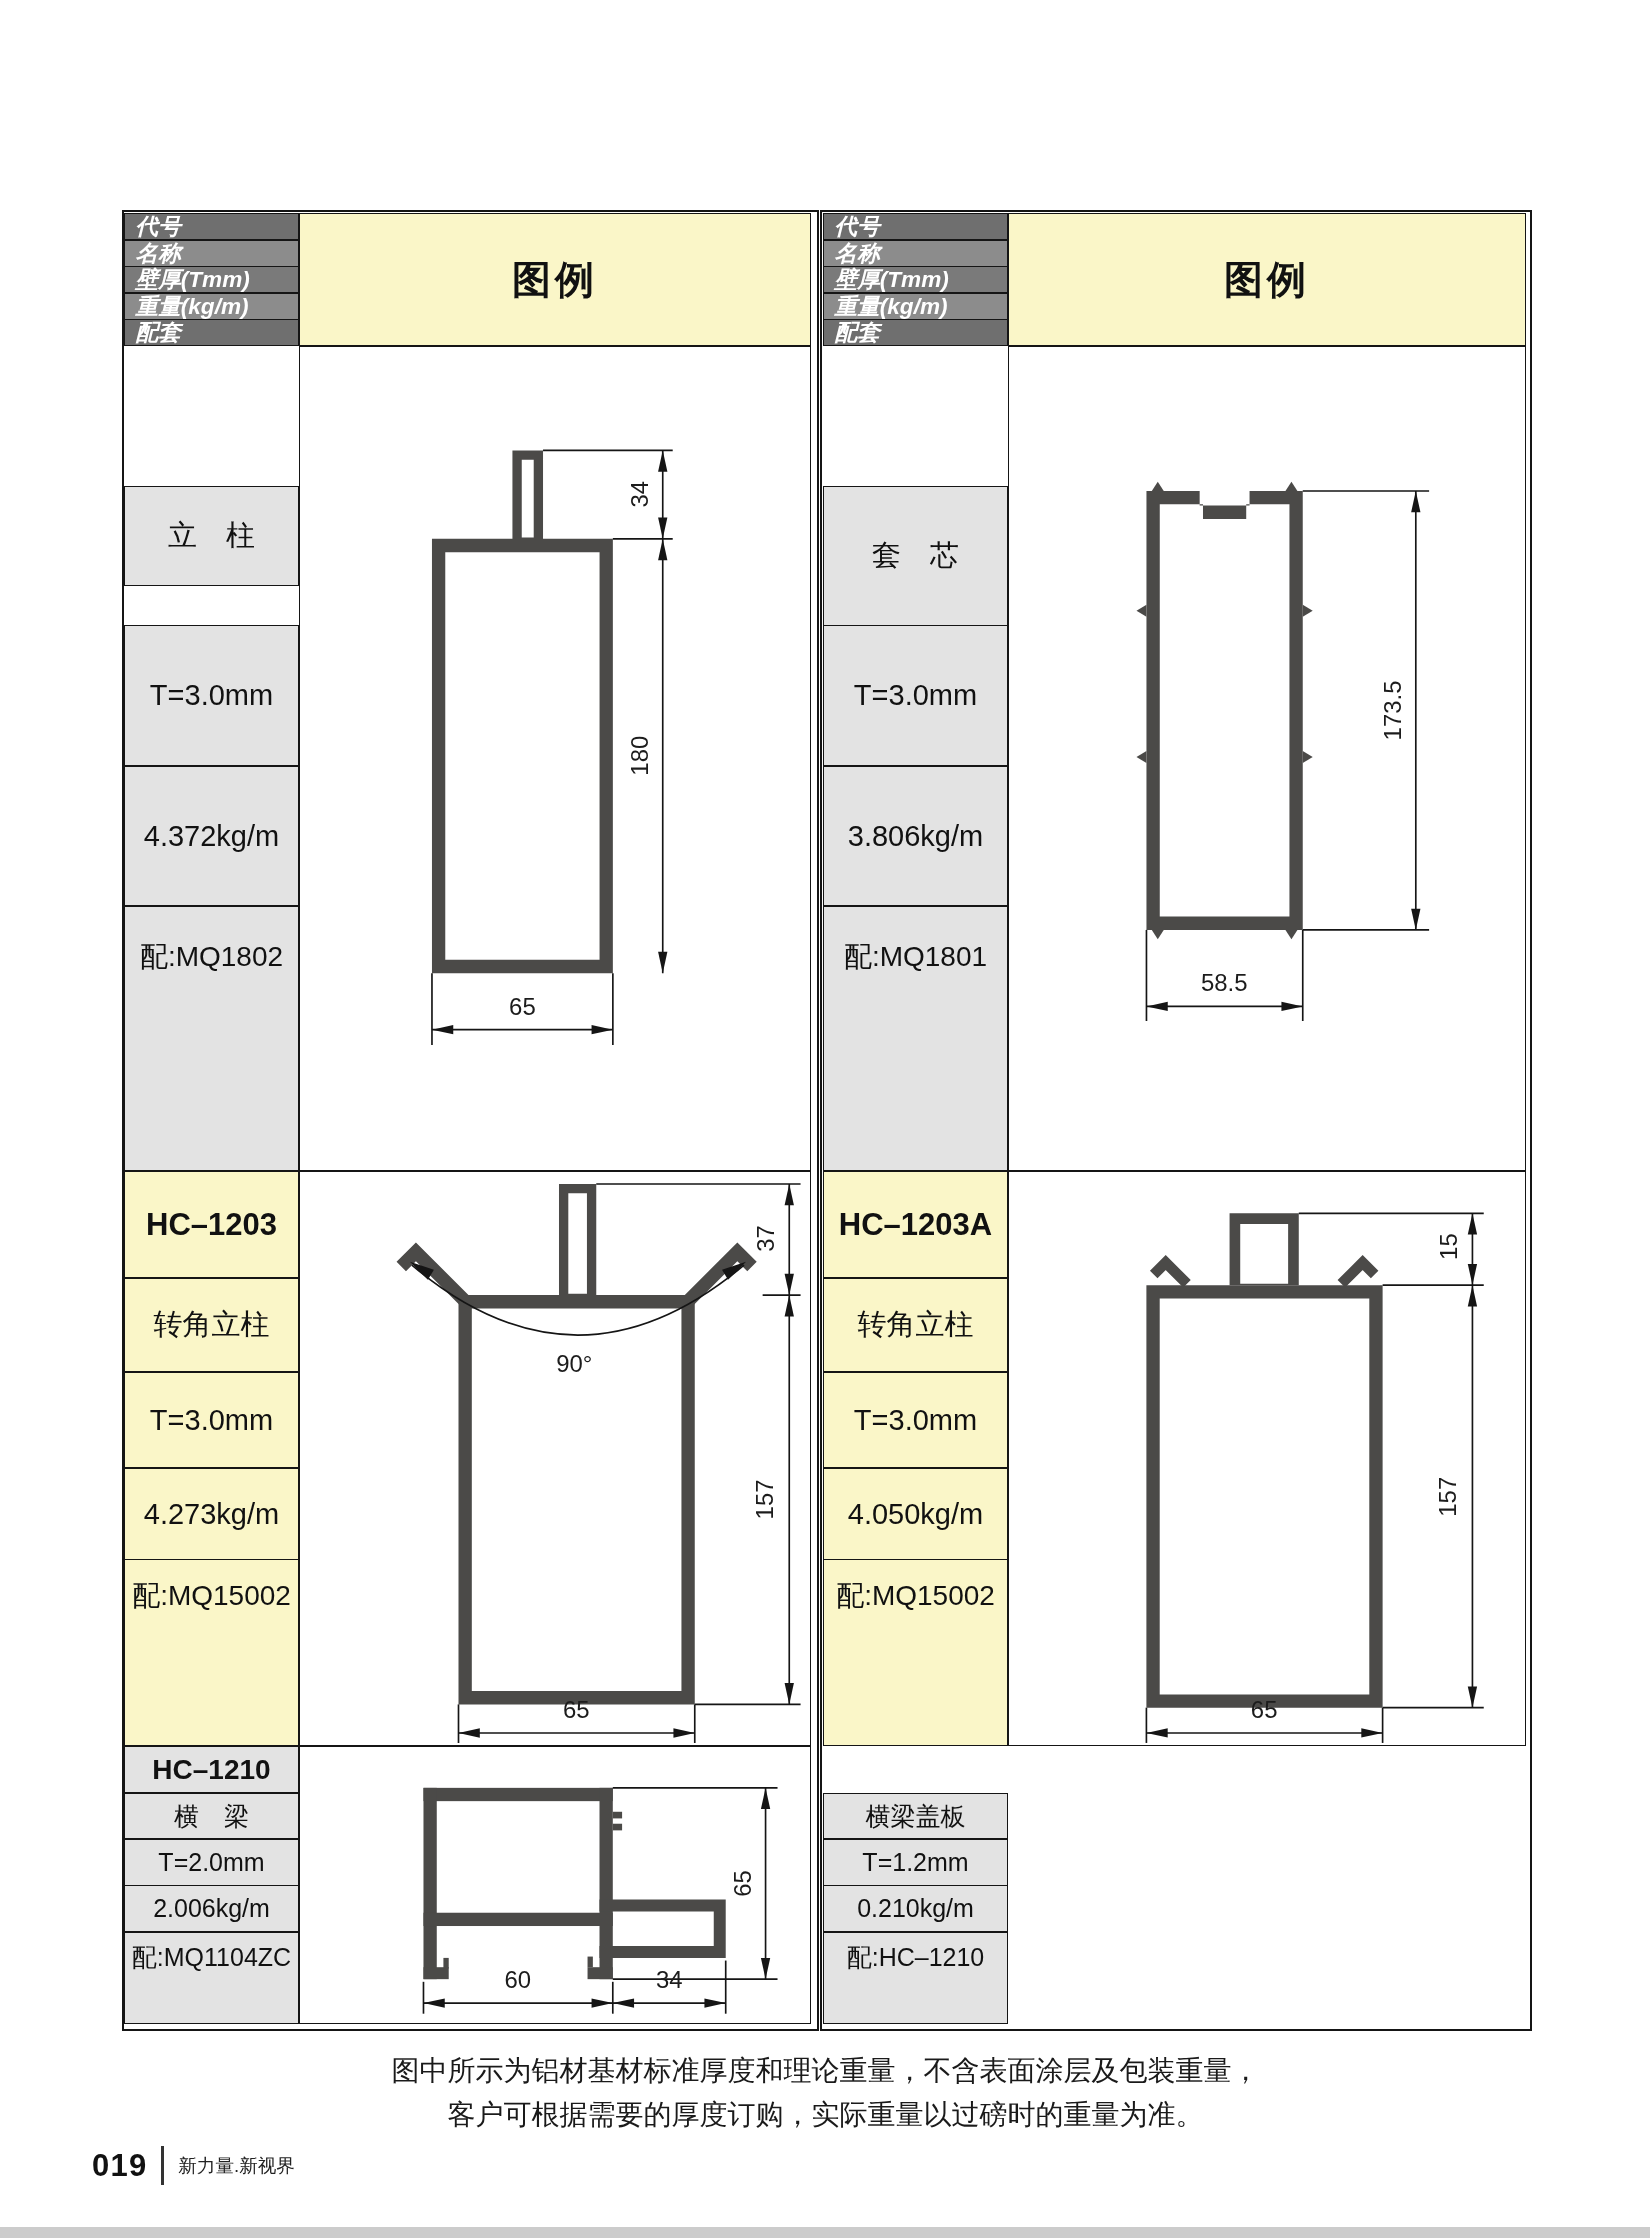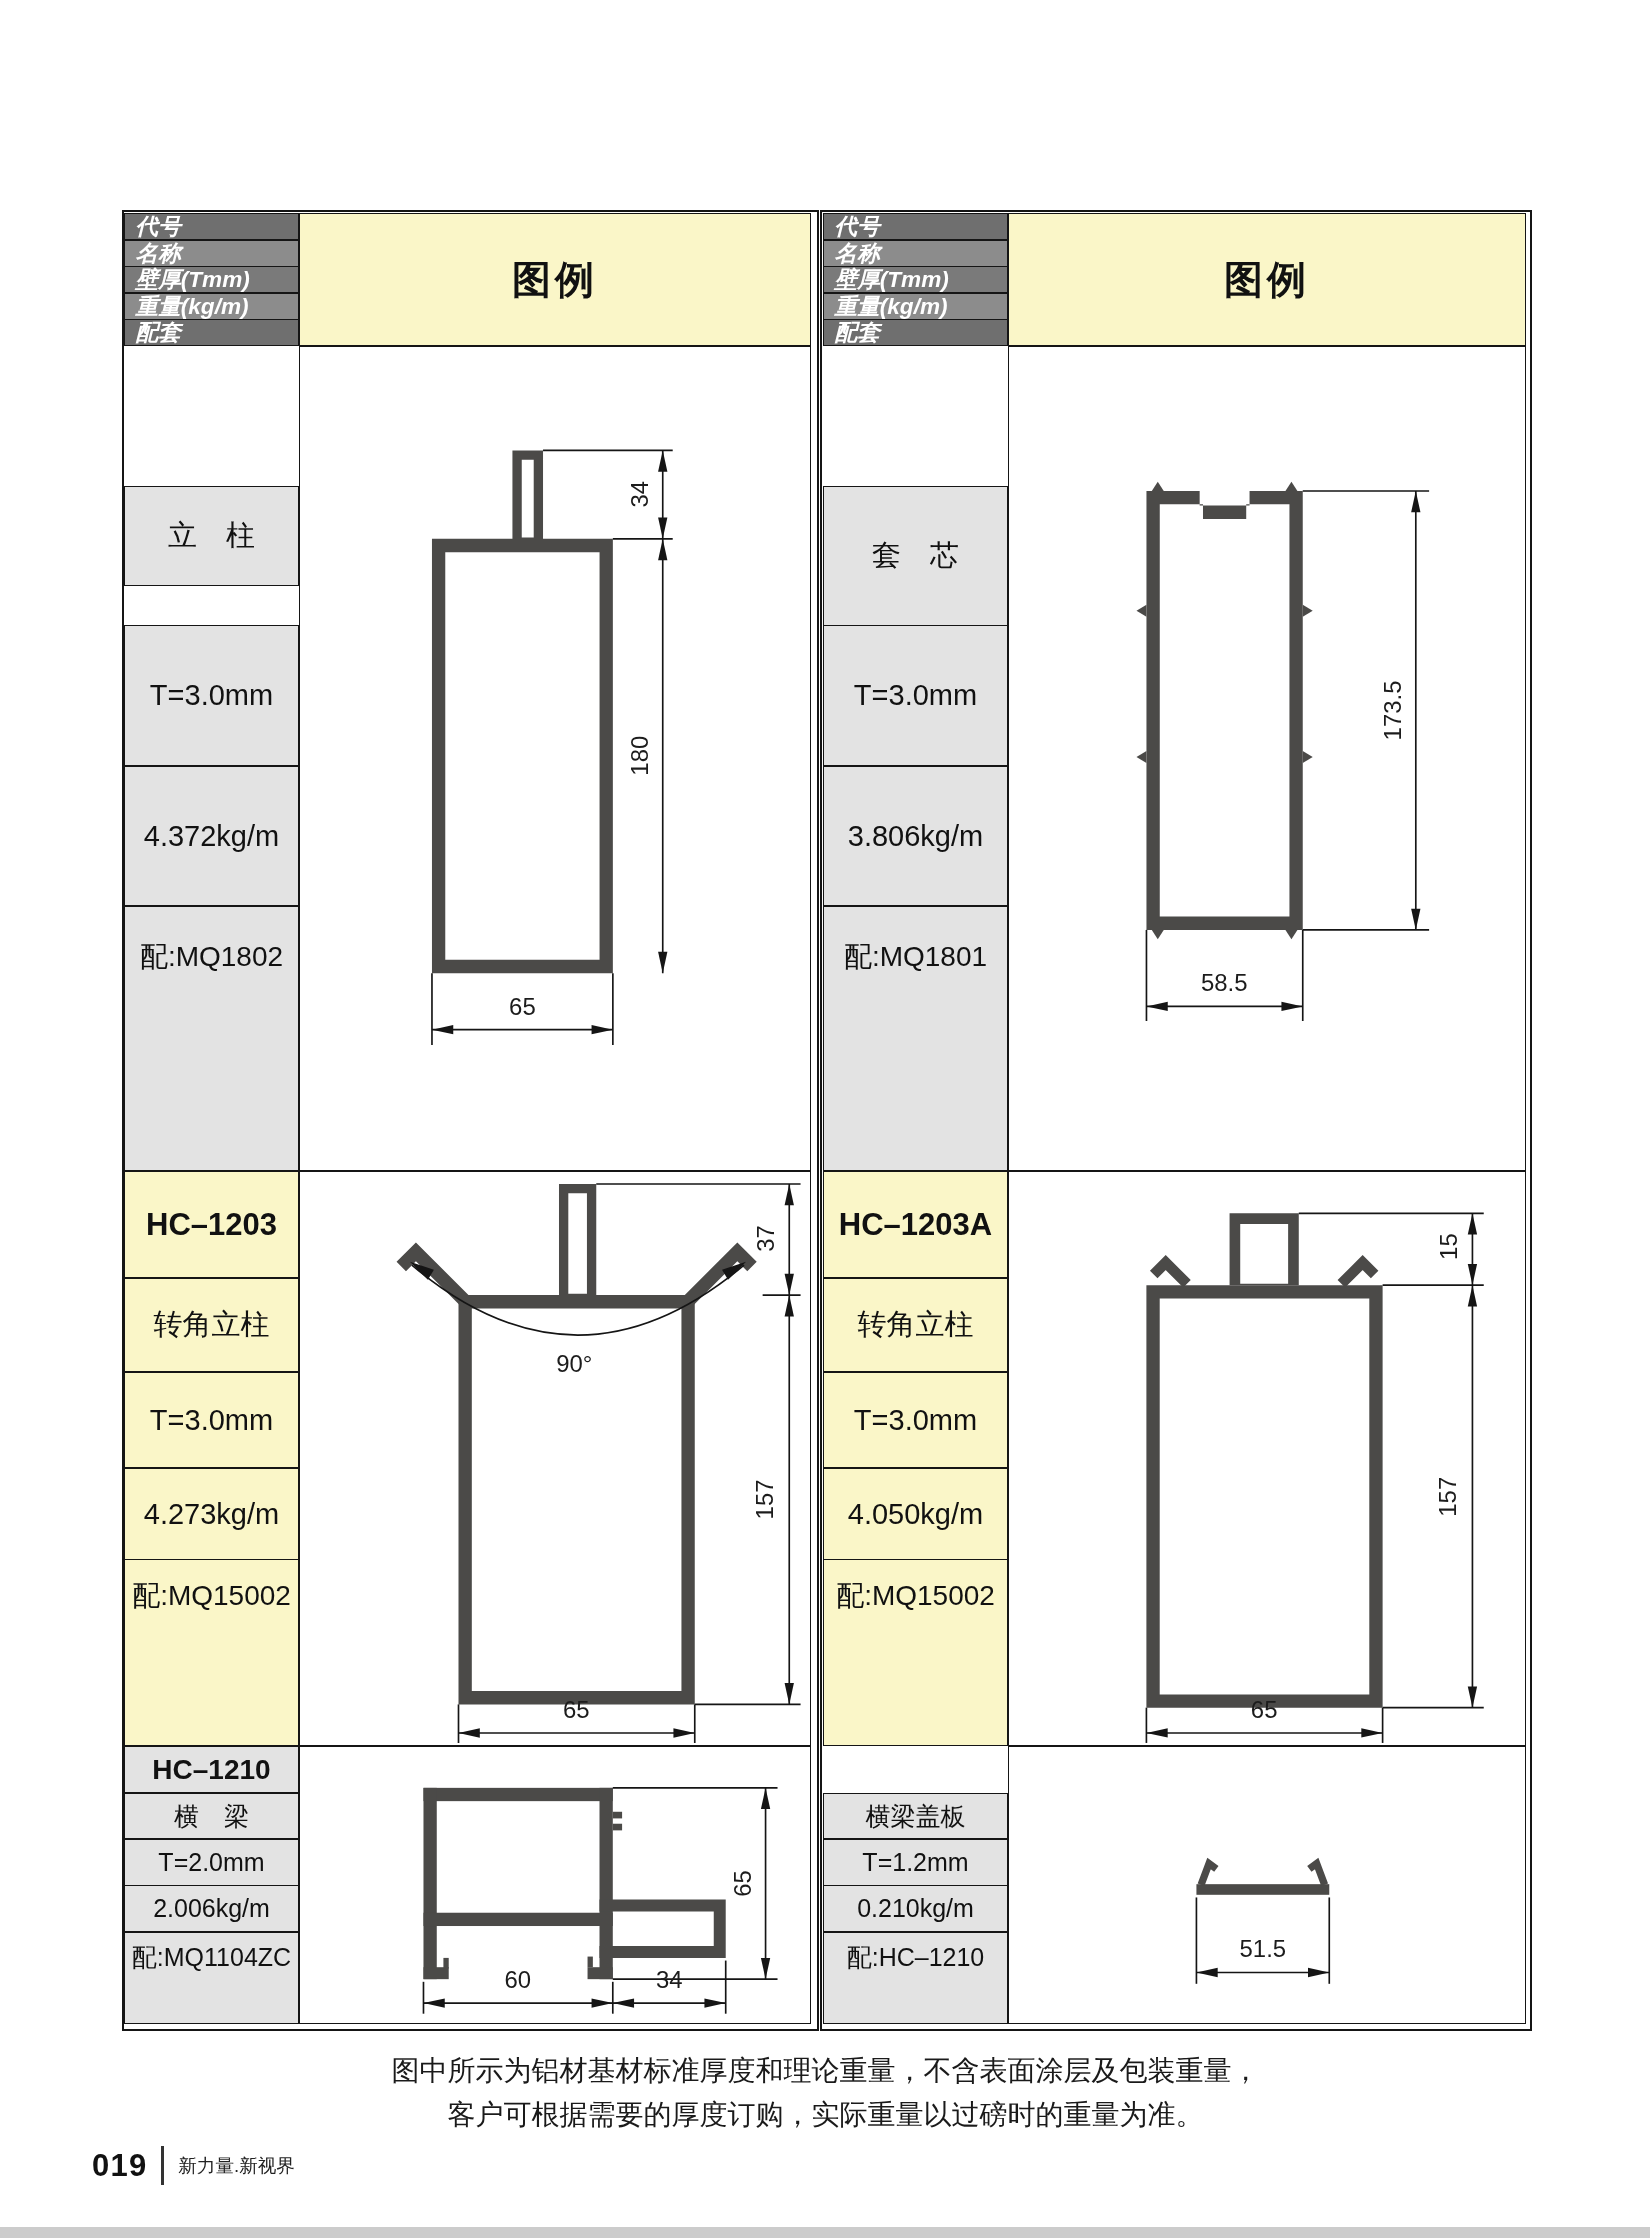--- a/index.html
+++ b/index.html
@@ -261,33 +261,20 @@
   </div>
 
   <div class="cell gray code small" style="left:823px;top:1844px;width:185px;height:54px;">MQ1104ZC</div>
   <div class="cell gray cn small" style="left:823px;top:1793px;width:185px;height:46px;">横梁盖板</div>
   <div class="cell gray spec small" style="left:823px;top:1839px;width:185px;height:47px;">T=1.2mm</div>
   <div class="cell gray spec small" style="left:823px;top:1885px;width:185px;height:47px;">0.210kg/m</div>
   <div class="cell gray acc small" style="left:823px;top:1932px;width:185px;height:92px;">
       <span class="pad">配:HC–1210</span>
     </div>
 
-  <div class="cell drawCell" style="left:1008px;top:1746px;width:518px;height:278px;">
-    <svg width="515" height="275" viewBox="0 0 774 414">
-      <rect class="profile" x="280" y="205" width="200" height="16"></rect>
-      <path class="armstroke" stroke-width="11" d="M287,206 L299,174 L310,182"></path>
-      <path class="armstroke" stroke-width="11" d="M473,206 L461,174 L450,182"></path>
-      <line class="dimline" x1="280" y1="225" x2="280" y2="355"></line>
-      <line class="dimline" x1="480" y1="225" x2="480" y2="355"></line>
-      <line class="dimline" x1="280" y1="338" x2="480" y2="338"></line>
-      <polygon class="arrow" points="280,338 312,331 312,345"></polygon>
-      <polygon class="arrow" points="480,338 448,331 448,345"></polygon>
-      <text x="380" y="315" text-anchor="middle">51.5</text>
-    </svg>
-  </div>
 
   <div class="outline" style="left:820px;top:210px;width:708px;height:1817px;"></div>
 
   <div class="note" style="top:2052px;">图中所示为铝材基材标准厚度和理论重量，不含表面涂层及包装重量，</div>
   <div class="note" style="top:2096px;">客户可根据需要的厚度订购，实际重量以过磅时的重量为准。</div>
 
   <div class="footer">
     <span class="pageno">019</span>
     <span class="fdiv"></span>
     <span class="brand">新力量.新视界</span>

